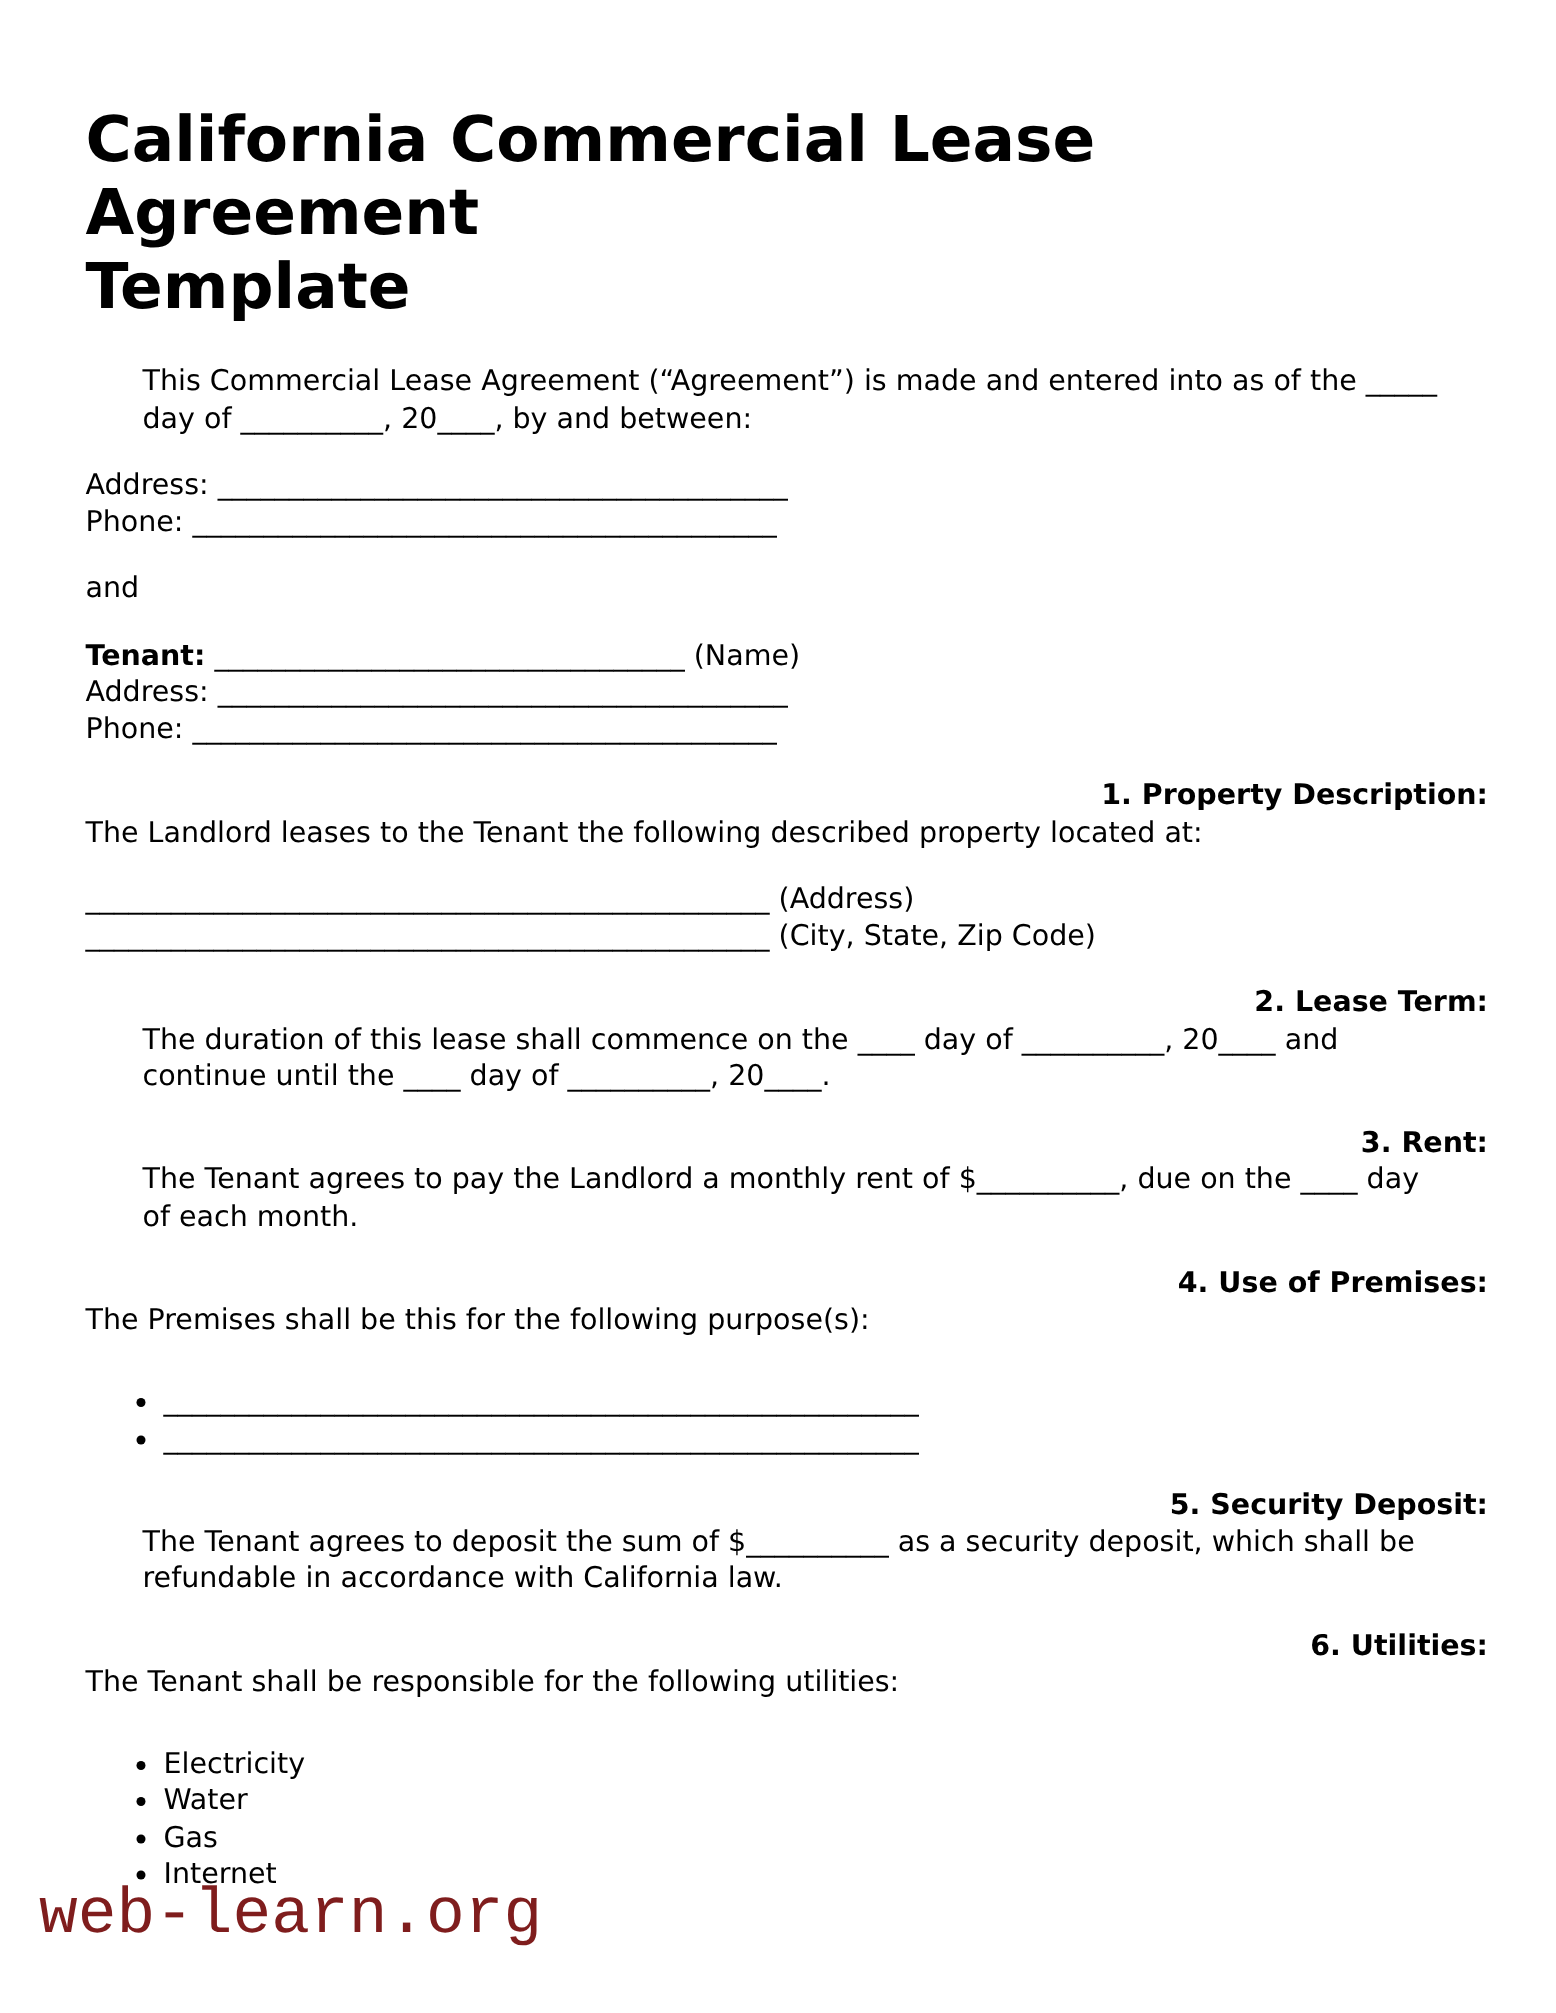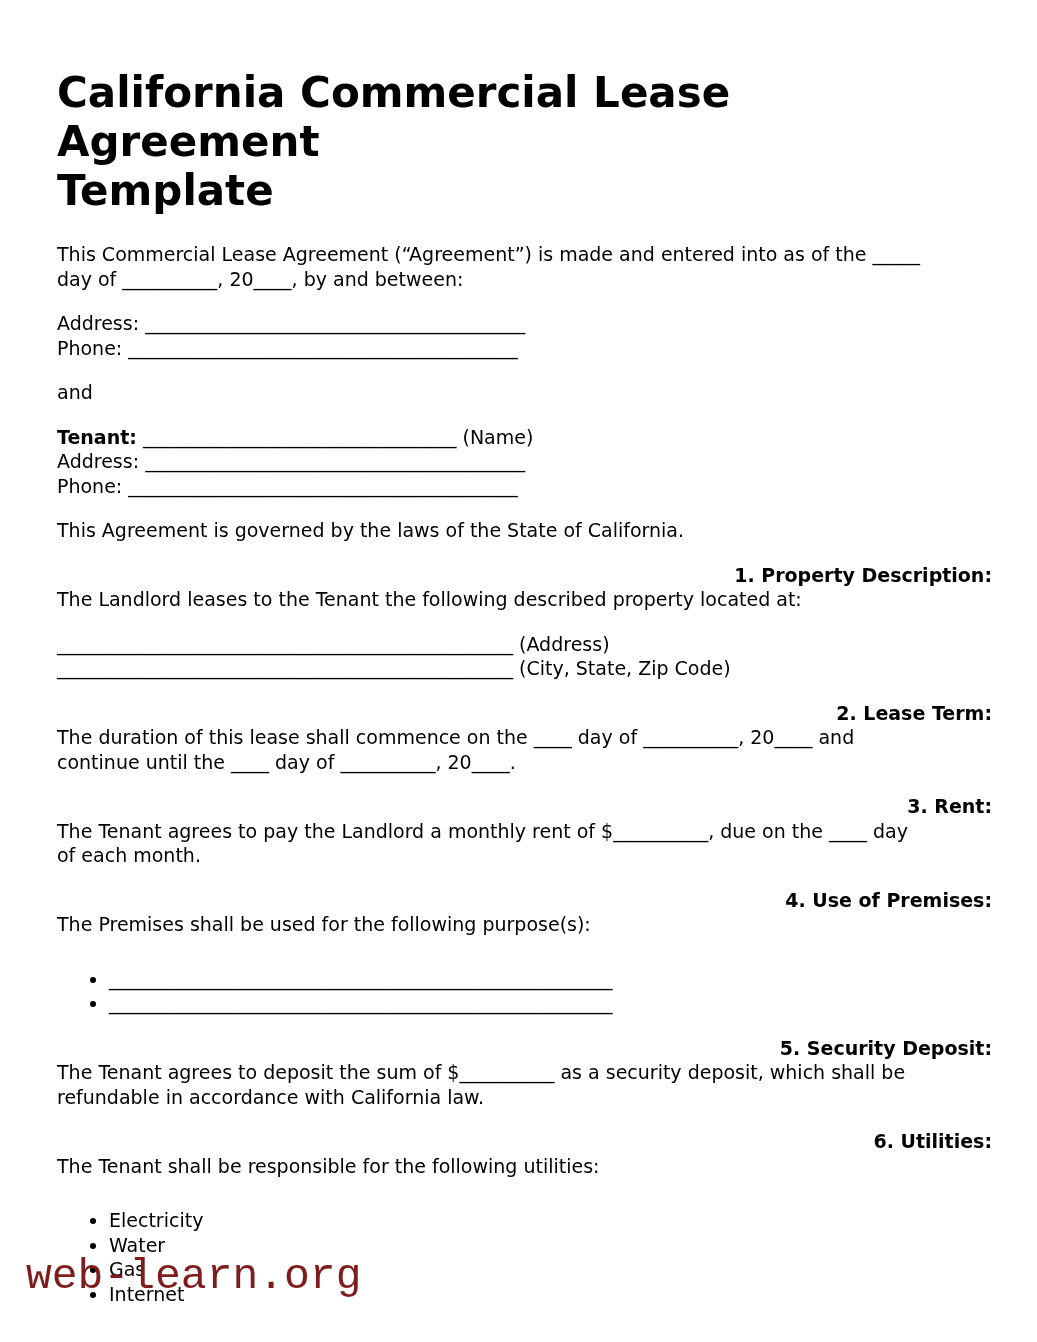--- a/index.html
+++ b/index.html
@@ -29,21 +29,21 @@
     margin: 0 0 27px 0;
     white-space: pre-line;
     letter-spacing: 0px;
   }
   .para, .block, .section {
     font-size: 19px;
     line-height: 24.5px;
     margin: 20px 0;
     max-width: 935px;
   }
-  .pre { white-space: pre-line; }
+  .pre { white-space: pre-line; margin-left: 38px; }
   .line { white-space: nowrap; }
   .b { font-weight: bold; }
   .section-heading { font-weight: bold; text-align: right; }
   ul.doc-list {
     margin: 30px 0 0 0;
     padding: 0 0 0 52px;
     list-style-type: disc;
   }
   ul.doc-list li {
     line-height: 24.5px;
@@ -77,21 +77,20 @@
   </div>
 
   <p class="para">and</p>
 
   <div class="block">
     <div class="line"><span class="b">Tenant:</span> <span>_________________________________</span> <span>(Name)</span></div>
     <div class="line"><span>Address:</span> <span>________________________________________</span></div>
     <div class="line"><span>Phone:</span> <span>_________________________________________</span></div>
   </div>
 
-  <p class="para">This Agreement is governed by the laws of the State of California.</p>
 
   <div class="section">
     <div class="section-heading">1. Property Description:</div>
     <div>The Landlord leases to the Tenant the following described property located at:</div>
   </div>
 
   <div class="block">
     <div class="line"><span>________________________________________________</span> <span>(Address)</span></div>
     <div class="line"><span>________________________________________________</span> <span>(City, State, Zip Code)</span></div>
   </div>
@@ -103,21 +102,21 @@
   </div>
 
   <div class="section">
     <div class="section-heading">3. Rent:</div>
     <div class="pre">The Tenant agrees to pay the Landlord a monthly rent of $__________, due on the ____ day
 of each month.</div>
   </div>
 
   <div class="section">
     <div class="section-heading">4. Use of Premises:</div>
-    <div>The Premises shall be used for the following purpose(s):</div>
+    <div>The Premises shall be this for the following purpose(s):</div>
     <ul class="doc-list">
       <li>_____________________________________________________</li>
       <li>_____________________________________________________</li>
     </ul>
   </div>
 
   <div class="section">
     <div class="section-heading">5. Security Deposit:</div>
     <div class="pre">The Tenant agrees to deposit the sum of $__________ as a security deposit, which shall be
 refundable in accordance with California law.</div>

